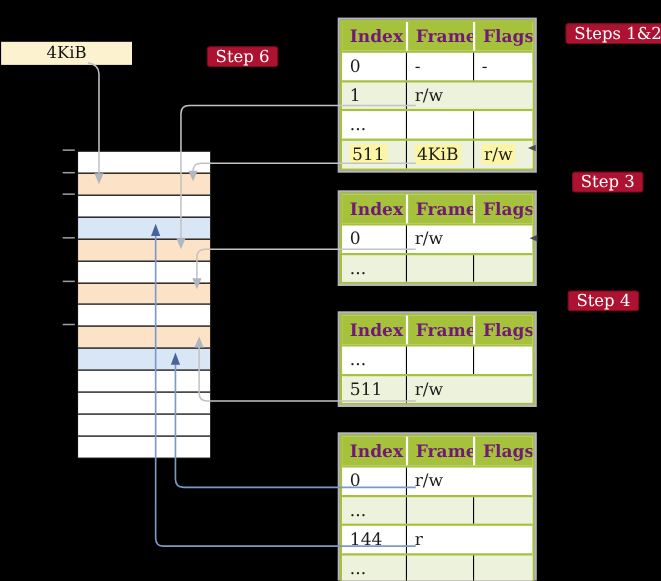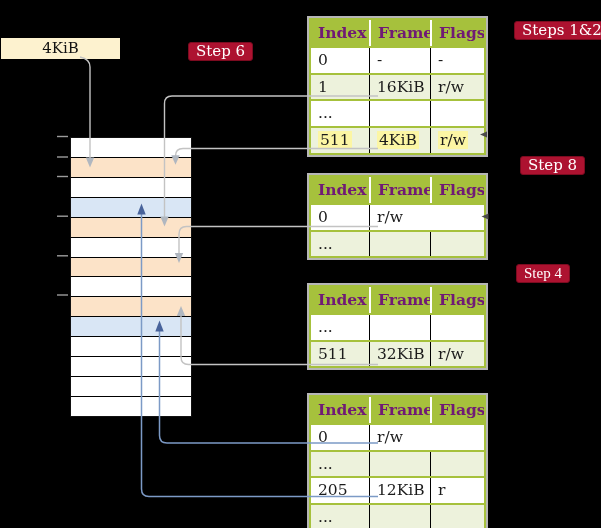--- a/index.html
+++ b/index.html
@@ -13,21 +13,21 @@
     background:var(--cream);color:#111;font-size:15px;line-height:21px;text-align:center;
   }
   
   .badge{
     position:absolute;background:var(--red);color:#fff;font-size:15px;line-height:17px;
     padding:0 7px;border:1px solid #7c0b20;border-radius:3px;white-space:nowrap;
   }
   #badge-step0{left:188px;top:42px;}
   #badge-steps12{left:514px;top:21px;}
   #badge-step3{left:520px;top:156px;}
-  #badge-step4{left:516px;top:264px;font-family:Liberation Serif, serif;}
+  #badge-step4{left:516px;top:264px;}
   
   .memcol{
     position:absolute;left:70px;top:137px;width:120px;height:278px;
     background:#000;border:1px solid #111;display:flex;flex-direction:column;
   }
   .memrow{flex:1;background:#fff;}
   .memrow + .memrow{border-top:1px solid #000;}
   .memrow.orange{background:var(--orange);}
   .memrow.blue{background:var(--blue);}
   
@@ -56,21 +56,21 @@
 </style>
 </head>
 <body>
 
 <div id="stage">
 
   <div class="mem-label">4KiB</div>
 
   <div class="badge" id="badge-step0">Step 6</div>
   <div class="badge" id="badge-steps12">Steps 1&amp;2</div>
-  <div class="badge" id="badge-step3">Step 8</div>
+  <div class="badge" id="badge-step3">Step 3</div>
   <div class="badge" id="badge-step4">Step 4</div>
 
   <div class="memcol" id="memcol">
       <div class="memrow"></div>
       <div class="memrow orange"></div>
       <div class="memrow"></div>
       <div class="memrow blue"></div>
       <div class="memrow orange"></div>
       <div class="memrow"></div>
       <div class="memrow orange"></div>
@@ -89,21 +89,20 @@
         <div class="cell">Frame</div>
         <div class="cell">Flags</div>
       </div>
       <div class="t-row body">
         <div class="cell">0</div>
         <div class="cell">-</div>
         <div class="cell">-</div>
       </div>
       <div class="t-row body shade">
         <div class="cell">1</div>
-        <div class="cell">16KiB</div>
         <div class="cell">r/w</div>
       </div>
       <div class="t-row body">
         <div class="cell">...</div>
         <div class="cell"></div>
         <div class="cell"></div>
       </div>
       <div class="t-row body shade">
         <div class="cell"><span class="hl">511</span></div>
         <div class="cell"><span class="hl">4KiB</span></div>
@@ -132,42 +131,40 @@
         <div class="cell">Frame</div>
         <div class="cell">Flags</div>
       </div>
       <div class="t-row body">
         <div class="cell">...</div>
         <div class="cell"></div>
         <div class="cell"></div>
       </div>
       <div class="t-row body shade">
         <div class="cell">511</div>
-        <div class="cell">32KiB</div>
         <div class="cell">r/w</div>
       </div>
     </div>
   <div class="ptable" id="table-3">
       <div class="t-row head">
         <div class="cell">Index</div>
         <div class="cell">Frame</div>
         <div class="cell">Flags</div>
       </div>
       <div class="t-row body">
         <div class="cell">0</div>
         <div class="cell">r/w</div>
       </div>
       <div class="t-row body shade">
         <div class="cell">...</div>
         <div class="cell"></div>
         <div class="cell"></div>
       </div>
       <div class="t-row body">
-        <div class="cell">205</div>
-        <div class="cell">12KiB</div>
+        <div class="cell">144</div>
         <div class="cell">r</div>
       </div>
       <div class="t-row body shade">
         <div class="cell">...</div>
         <div class="cell"></div>
         <div class="cell"></div>
       </div>
     </div>
 
   <svg id="overlay" width="601" height="528" viewBox="0 0 601 528">

